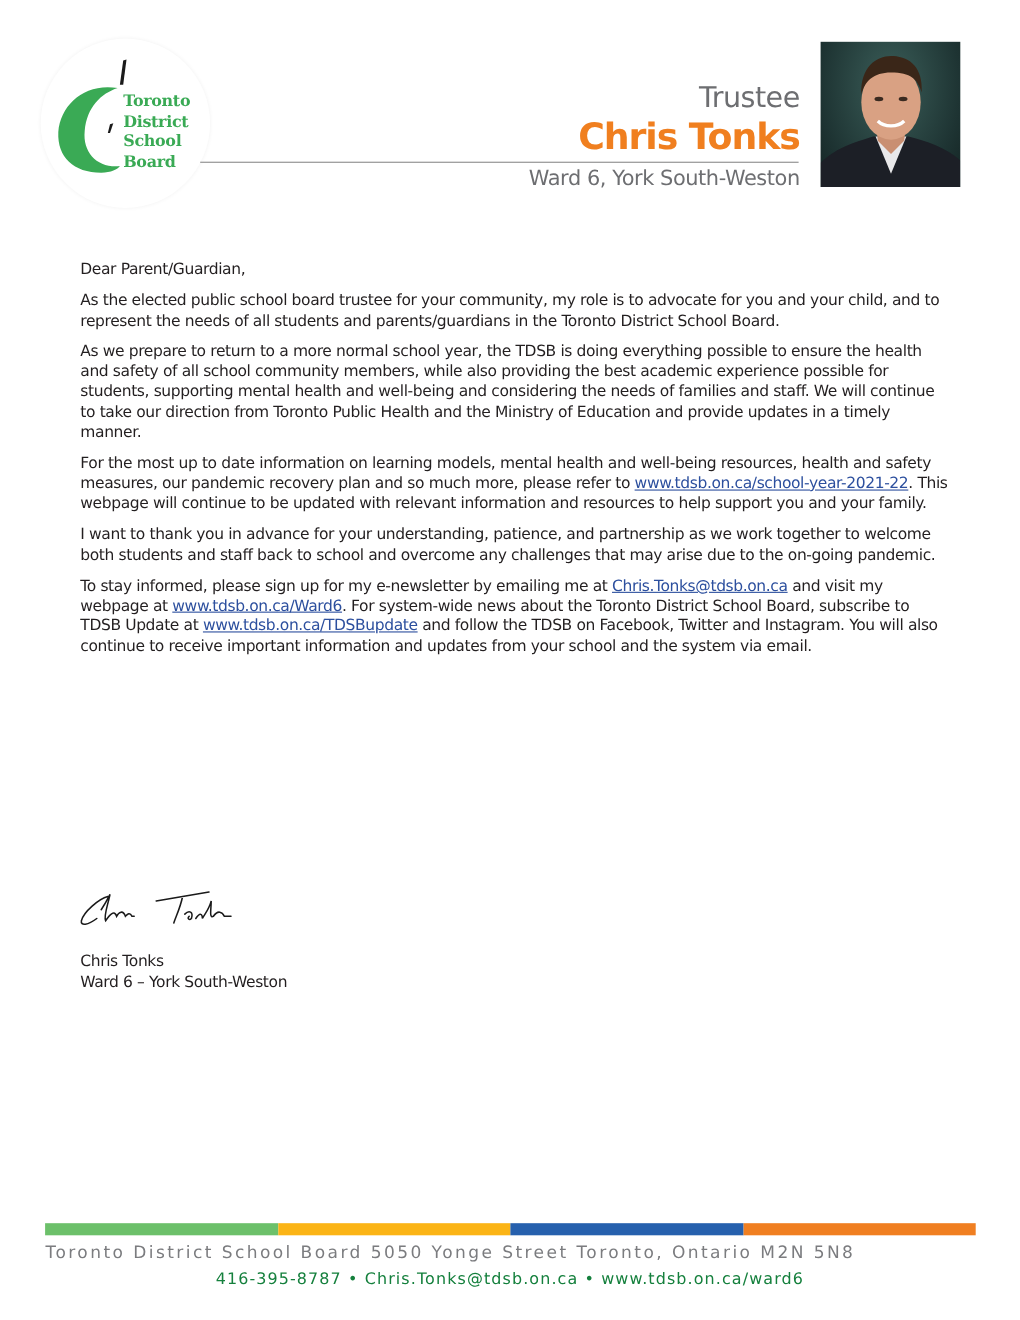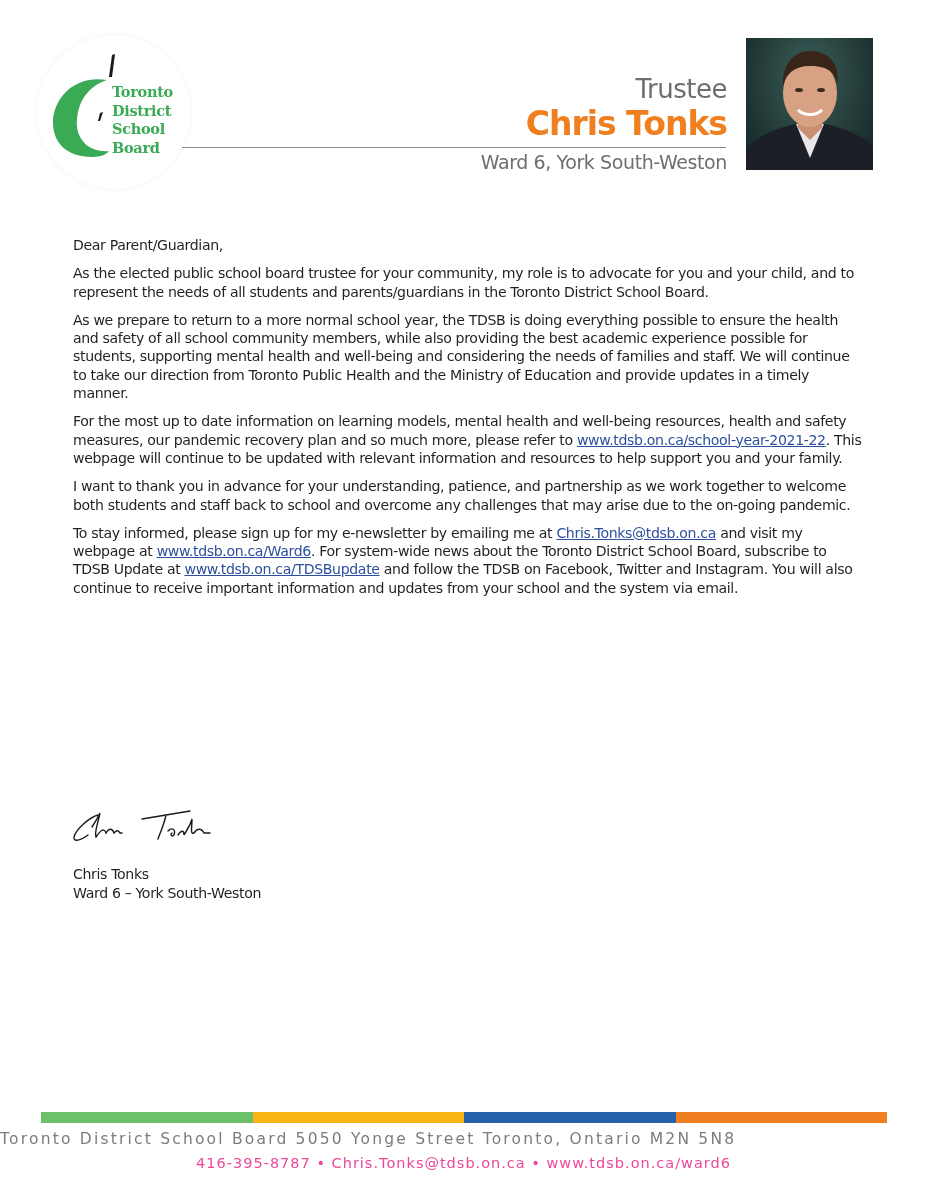--- a/index.html
+++ b/index.html
@@ -30,24 +30,24 @@
             color: #231f20; font-family: "DejaVu Sans", sans-serif; letter-spacing: -0.35px; }
   .letter p { margin: 0 0 10px 0; }
   .letter a { color: #2c4f9e; }
 
   .signature { position: absolute; left: 70px; top: 805px; }
   .sig-name { position: absolute; left: 73px; top: 865px; font-size: 14.1px; line-height: 19px; letter-spacing: -0.35px; }
 
   
   .color-bar { position: absolute; left: 41px; top: 1112px; width: 846px; height: 11px; display: flex; }
   .color-bar div { flex: 1; height: 100%; }
-  .footer-line1 { position: absolute; left: 0; width: 819px; top: 1130px; font-size: 15.5px;
+  .footer-line1 { position: absolute; left: 0; width: 819px; top: 1130px; text-align: center; font-size: 15.5px;
                   color: #7b7c7f; letter-spacing: 2.2px; }
   .footer-line2 { position: absolute; left: 0; width: 927px; top: 1155px; text-align: center; font-size: 14.5px;
-                  color: #ec4899; letter-spacing: 1px; }
+                  color: #15803d; letter-spacing: 1px; }
   .footer-line2 span { white-space: nowrap; }
 </style>
 </head>
 <body>
 
 <div class="logo-wrap">
   <svg class="logo-svg" width="154" height="154" viewBox="0 0 154 154">
 
     <path d="M70 45 C40 40 18 60 16 85 C15 108 30 122 55 122 C64 122 70 119 72 116 C52 118 38 104 40 84 C42 62 55 50 70 45 Z" fill="#3aaa55"></path>
 

